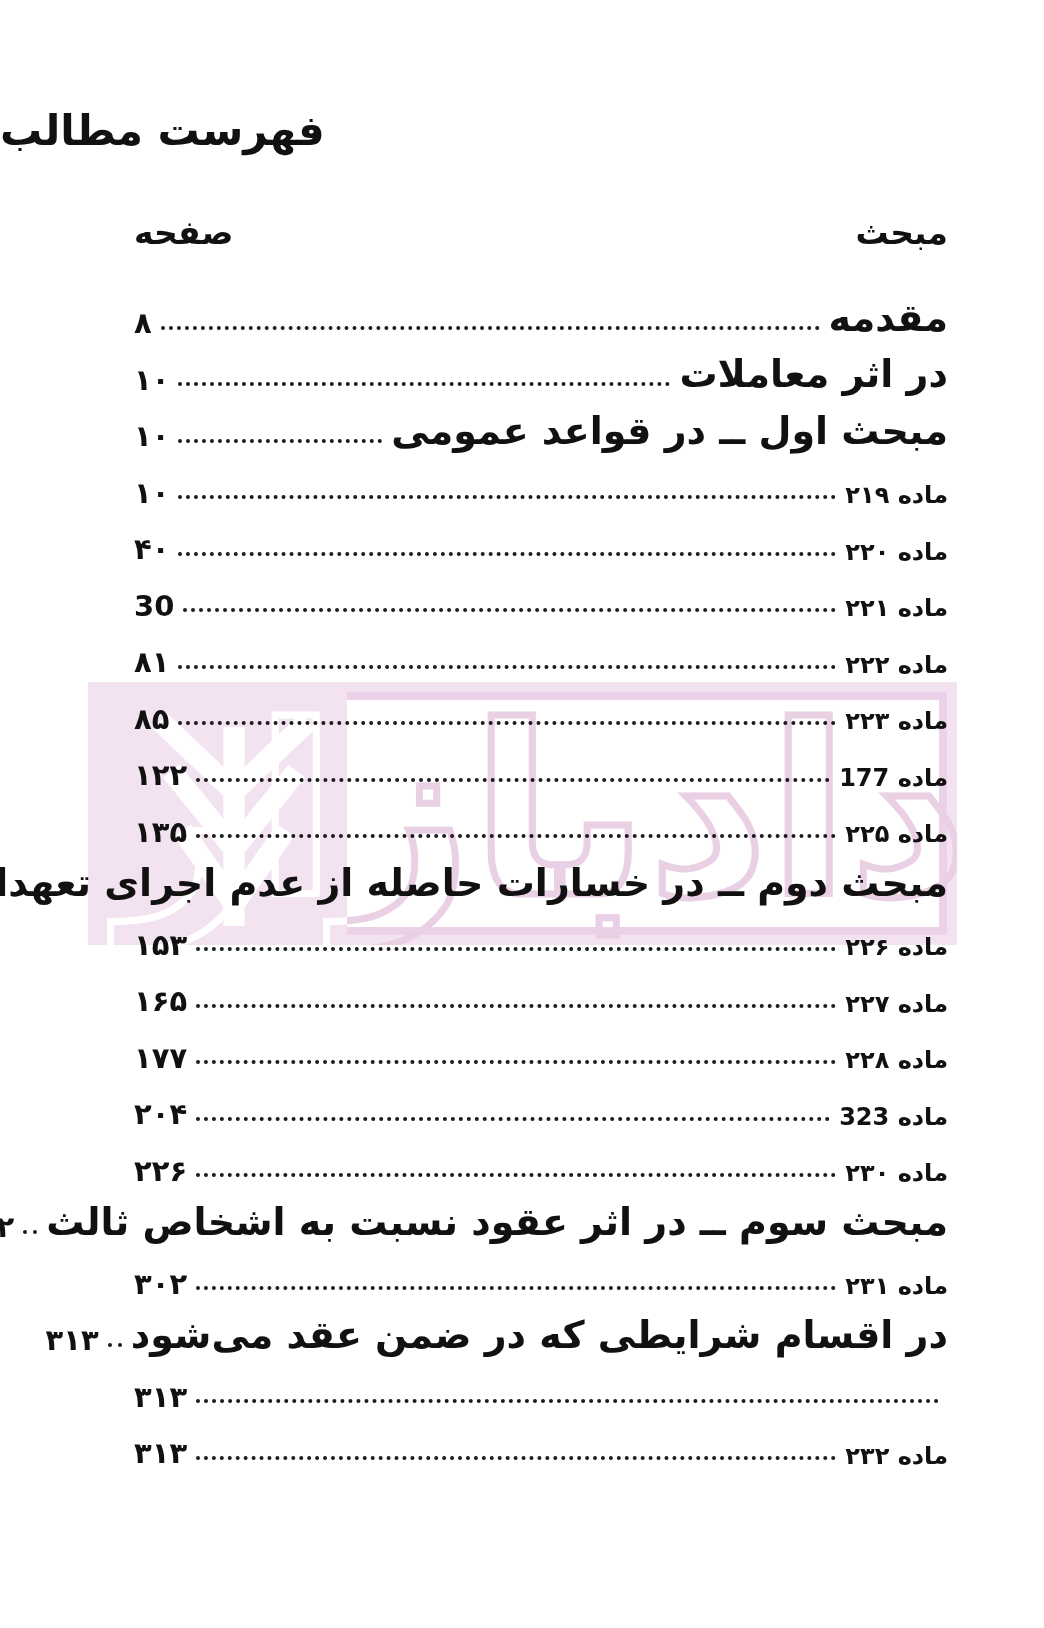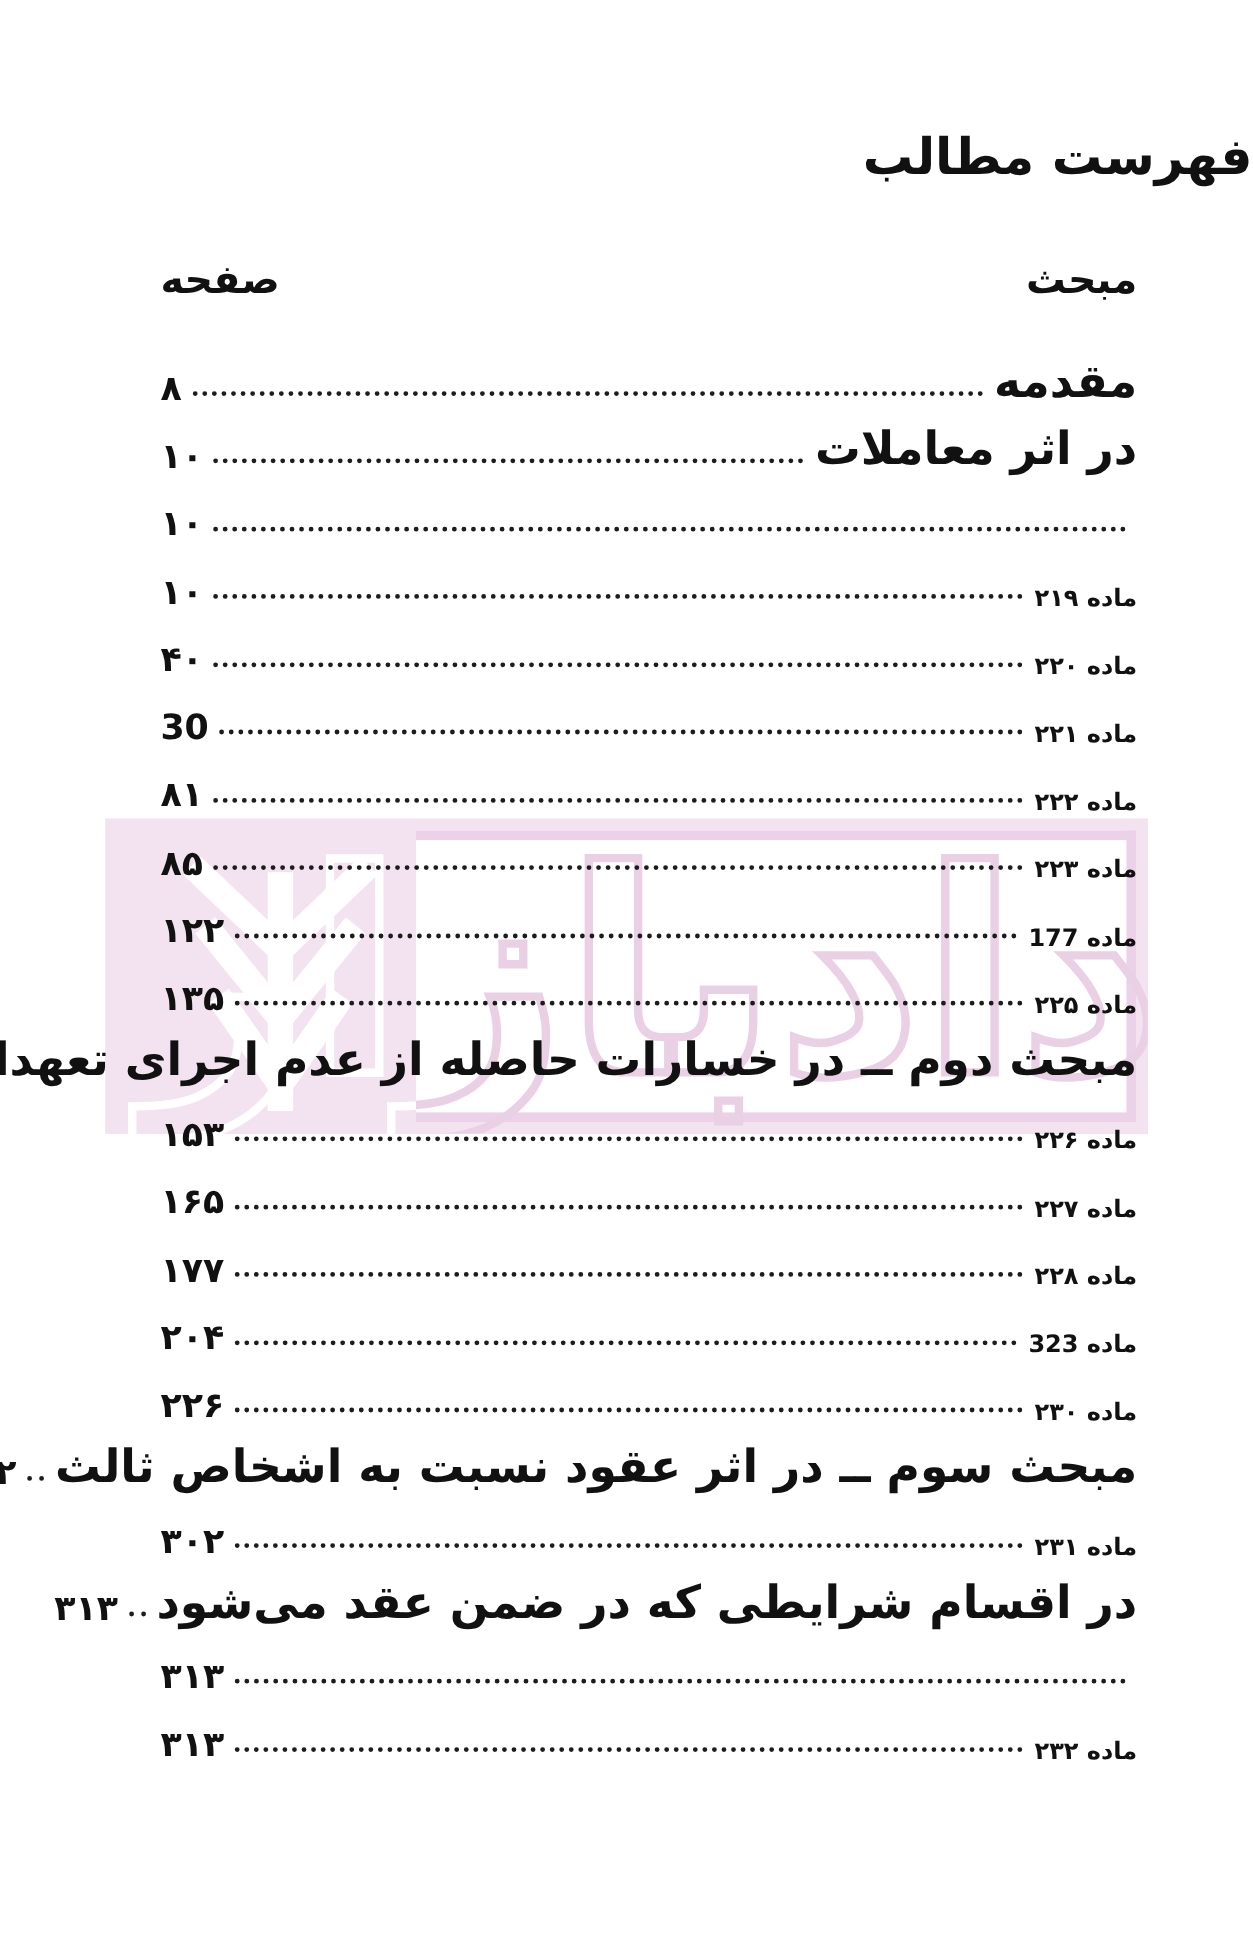--- a/index.html
+++ b/index.html
@@ -37,21 +37,21 @@
   .wm-clip-right{left:259px;width:610px;}
   .wm-clip svg{position:absolute;top:0;}
   .wm-clip-left svg{left:0;}
   .wm-clip-right svg{left:-259px;}
   .wm-logo{
     position:absolute;left:48px;top:32px;width:196px;height:212px;
   }
   
   .doc-title{
     position:absolute;top:106px;left:0;width:100%;
-    text-align:right;
+    text-align:left;
     font-size:42px;font-weight:bold;
     z-index:1;margin:0;
   }
   .cols-header{
     position:absolute;top:213px;left:134px;right:96px;
     display:flex;justify-content:space-between;align-items:flex-end;
     font-size:33px;font-weight:bold;
     z-index:1;
   }
   .toc{
@@ -59,21 +59,21 @@
     z-index:1;
     direction:rtl;
   }
   .toc-row{
     display:flex;align-items:flex-end;
     height:56.5px;
     font-weight:bold;
   }
   .toc-row .lbl{
     white-space:nowrap;
-    font-size:20px;line-height:1.15;
+    font-size:24px;line-height:1.15;
     flex:0 0 auto;
   }
   .toc-row.lvl-head .lbl{font-size:38px;}
   .toc-row .leader{
     flex:1 1 auto;
     border-bottom:4px dotted #1c1c1c;
     margin:0 9px;
     margin-bottom:11px;
     min-width:14px;
   }
@@ -129,20 +129,21 @@
         <span class="lbl">مقدمه</span>
         <span class="leader"></span>
         <span class="pg">۸</span>
       </div>
       <div class="toc-row lvl-head">
         <span class="lbl">در اثر معاملات</span>
         <span class="leader"></span>
         <span class="pg">۱۰</span>
       </div>
       <div class="toc-row lvl-head">
+        <span class="lbl">مبحث اول ــ در قواعد عمومی</span>
         <span class="leader"></span>
         <span class="pg">۱۰</span>
       </div>
       <div class="toc-row">
         <span class="lbl">ماده ۲۱۹</span>
         <span class="leader"></span>
         <span class="pg">۱۰</span>
       </div>
       <div class="toc-row">
         <span class="lbl">ماده ۲۲۰</span>

